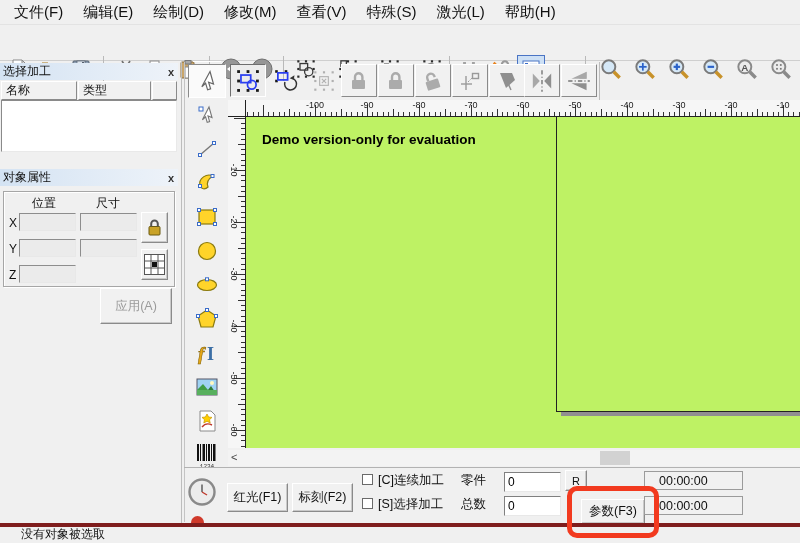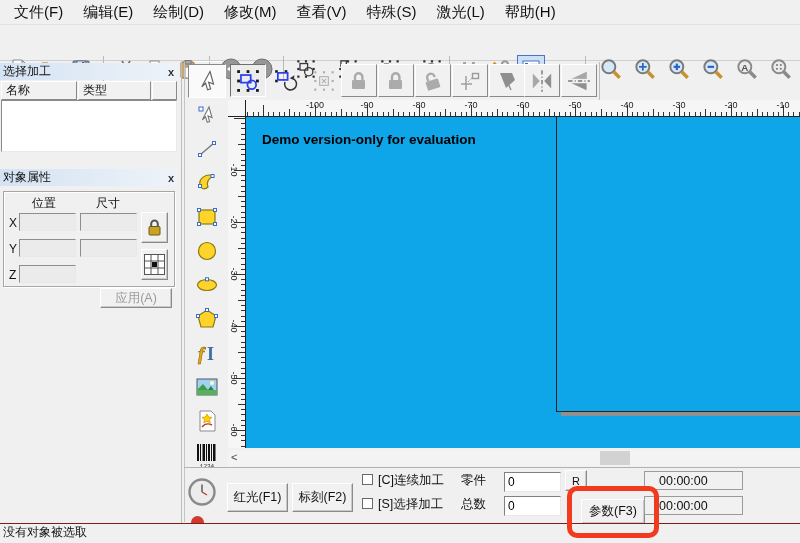--- a/index.html
+++ b/index.html
@@ -62,37 +62,37 @@
   #vruler{left:228px;top:117px;width:18px;height:331px;background:#f6f6f6;border-right:1px solid #222;box-sizing:border-box;
     background-image:
       repeating-linear-gradient(180deg,transparent 0 1px,#333 1px 2px,transparent 2px 52px),
       repeating-linear-gradient(180deg,transparent 0 1px,#333 1px 2px,transparent 2px 26px),
       repeating-linear-gradient(180deg,transparent 0 1px,#333 1px 2px,transparent 2px 5.2px);
     background-size:11px 100%,7px 100%,4px 100%;
     background-position:right top,right top,right top;background-repeat:no-repeat;}
   .vrl{position:absolute;left:-1px;font-size:9px;color:#222;transform:translate(0,-50%) rotate(90deg);}
   #corner{left:228px;top:100px;width:18px;height:17px;background:#f6f6f6;border-bottom:1px solid #222;
           border-right:1px solid #222;box-sizing:border-box;}
-  #viewport{left:246px;top:117px;width:554px;height:331px;background:#0ea5e9;overflow:hidden;}
+  #viewport{left:246px;top:117px;width:554px;height:331px;background:#bef264;overflow:hidden;}
   #watermark{left:16px;top:15px;font-size:13.5px;font-weight:bold;color:#000;letter-spacing:0px;}
   #hscroll{left:228px;top:450px;width:572px;height:16px;background:#f3f3f3;}
   #hthumb{left:372px;top:1px;width:30px;height:14px;background:#d2d2d2;}
 
   
   #bottombar{left:184px;top:467px;width:616px;height:56px;border-top:1px solid #b2b2b2;box-sizing:border-box;}
   .cbx{position:absolute;width:11px;height:11px;background:#fff;border:1px solid #6a6a6a;box-sizing:border-box;}
   .cblbl{position:absolute;font-size:12.5px;white-space:nowrap;}
   .timer{position:absolute;width:99px;height:19px;background:#f1f1f1;border:1px solid #9b9b9b;
          box-sizing:border-box;font-size:12.5px;padding:2px 0 0 14px;}
   .winbtn{position:absolute;display:flex;align-items:center;justify-content:center;font-size:12.5px;}
   #annot{left:567px;top:486px;width:92px;height:52px;border:5px solid #f23a1f;border-radius:10px;
          box-sizing:border-box;z-index:50;pointer-events:none;}
 
-  #statusbar{left:0;top:523px;width:800px;height:20px;background:#f0f0f0;border-top:1px solid #7f1d1d;
-             box-sizing:border-box;display:flex;align-items:flex-start;padding-left:3px;font-size:12px;}
+  #statusbar{left:0;top:523px;width:800px;height:20px;background:#f0f0f0;border-top:4px solid #7f1d1d;
+             box-sizing:border-box;display:flex;align-items:flex-end;padding-left:21px;font-size:12px;}
   svg{display:block;}
 </style>
 </head>
 <body>
 
 <div id="app">
 
   <div id="menubar" class="abs">
       <span class="mi">文件(F)</span>
       <span class="mi">编辑(E)</span>
@@ -357,21 +357,21 @@
         <g stroke="#555">
             <line x1="7" y1="0" x2="7" y2="21"></line>
             <line x1="14" y1="0" x2="14" y2="21"></line>
             <line x1="0" y1="7" x2="21" y2="7"></line>
             <line x1="0" y1="14" x2="21" y2="14"></line>
           </g>
         <rect x="8" y="8" width="5" height="5" fill="#111"></rect>
       </svg>
     </div>
   </div>
-  <div class="abs raised winbtn" style="left:100px;top:288px;width:72px;height:20px;color:#9a9a9a">应用(A)</div>
+  <div class="abs raised winbtn" style="left:100px;top:288px;width:72px;height:36px;color:#9a9a9a">应用(A)</div>
 
   <div class="abs" style="left:181px;top:62px;width:1px;height:461px;background:#bdbdbd"></div>
 
   <div id="toolcol" class="abs">
     <div class="abs" style="left:8px;top:-1px;width:28px;height:3px;border-top:1px solid #fff;border-bottom:1px solid #9a9a9a"></div>
     <div class="palbtn pressed" style="top:2px">
       <svg width="24" height="24" viewBox="0 0 24 24">
         <path d="M15 2.5 L18.5 15 L13.6 13.2 L15.6 19.8 L12.6 20.8 L10.6 14.2 L6.8 17.8 Z" fill="#fff" stroke="#666" stroke-width="1.2"></path>
       </svg>
     </div>

